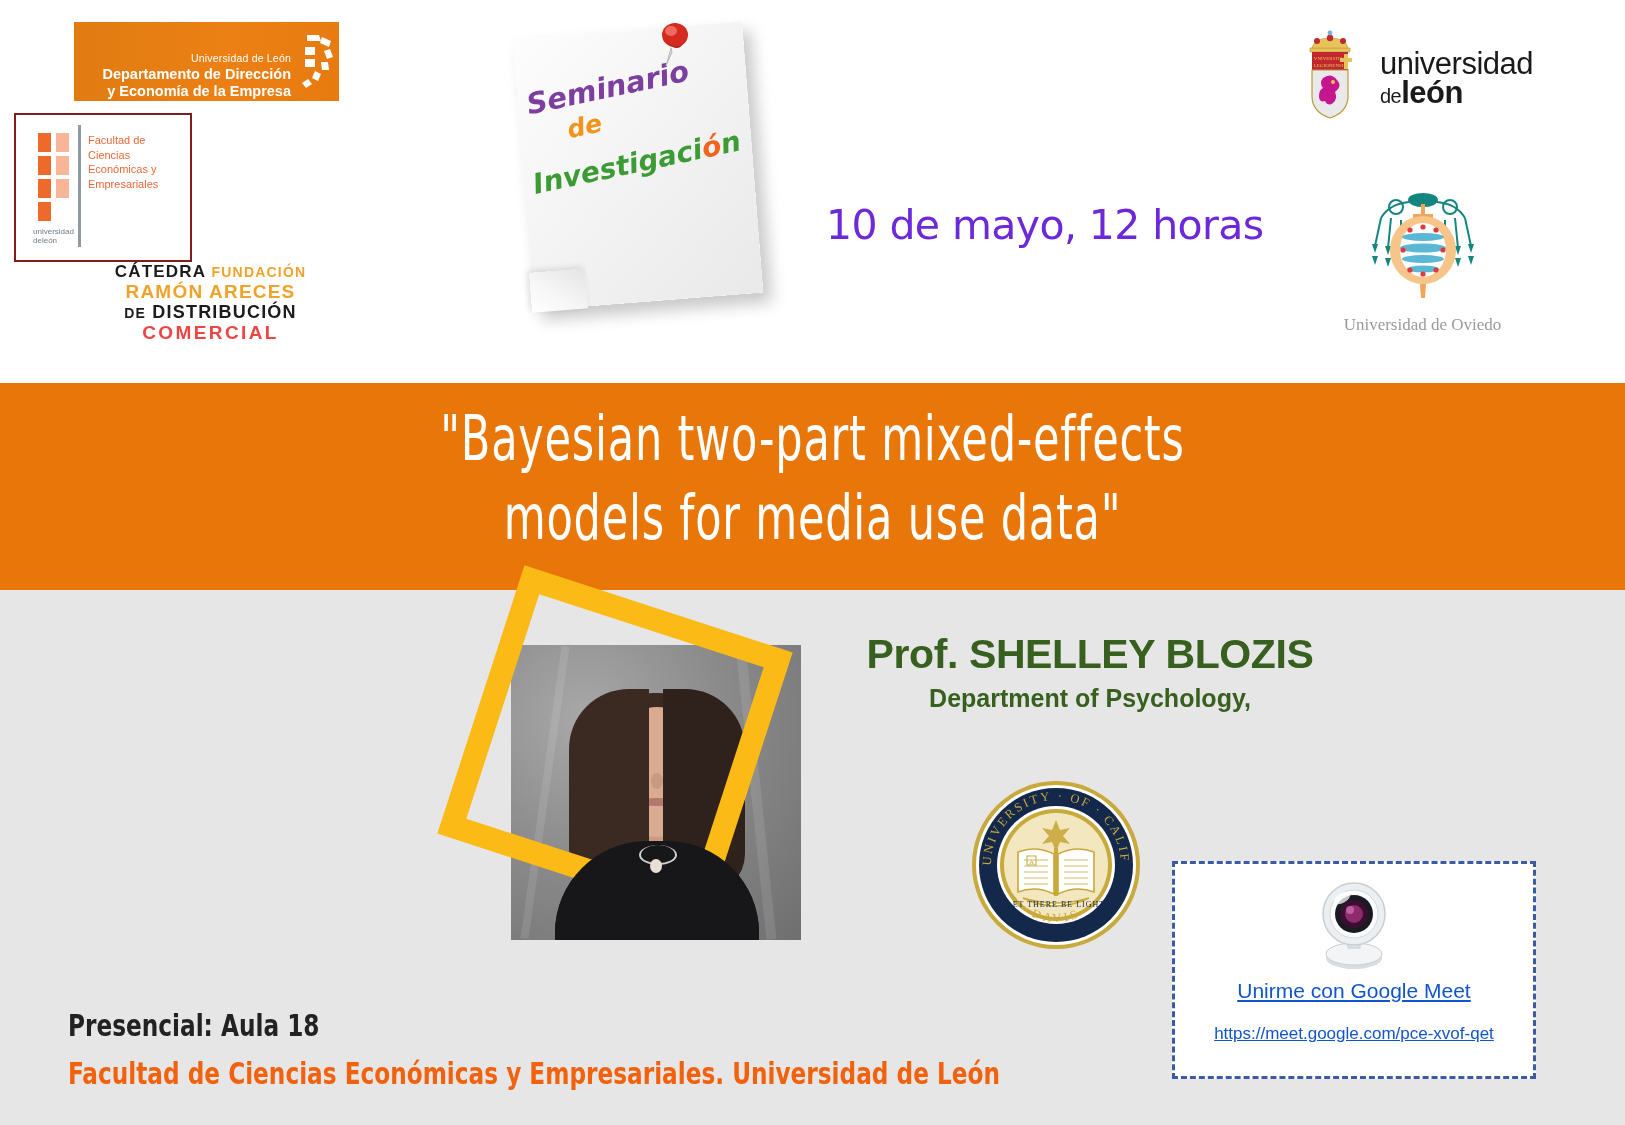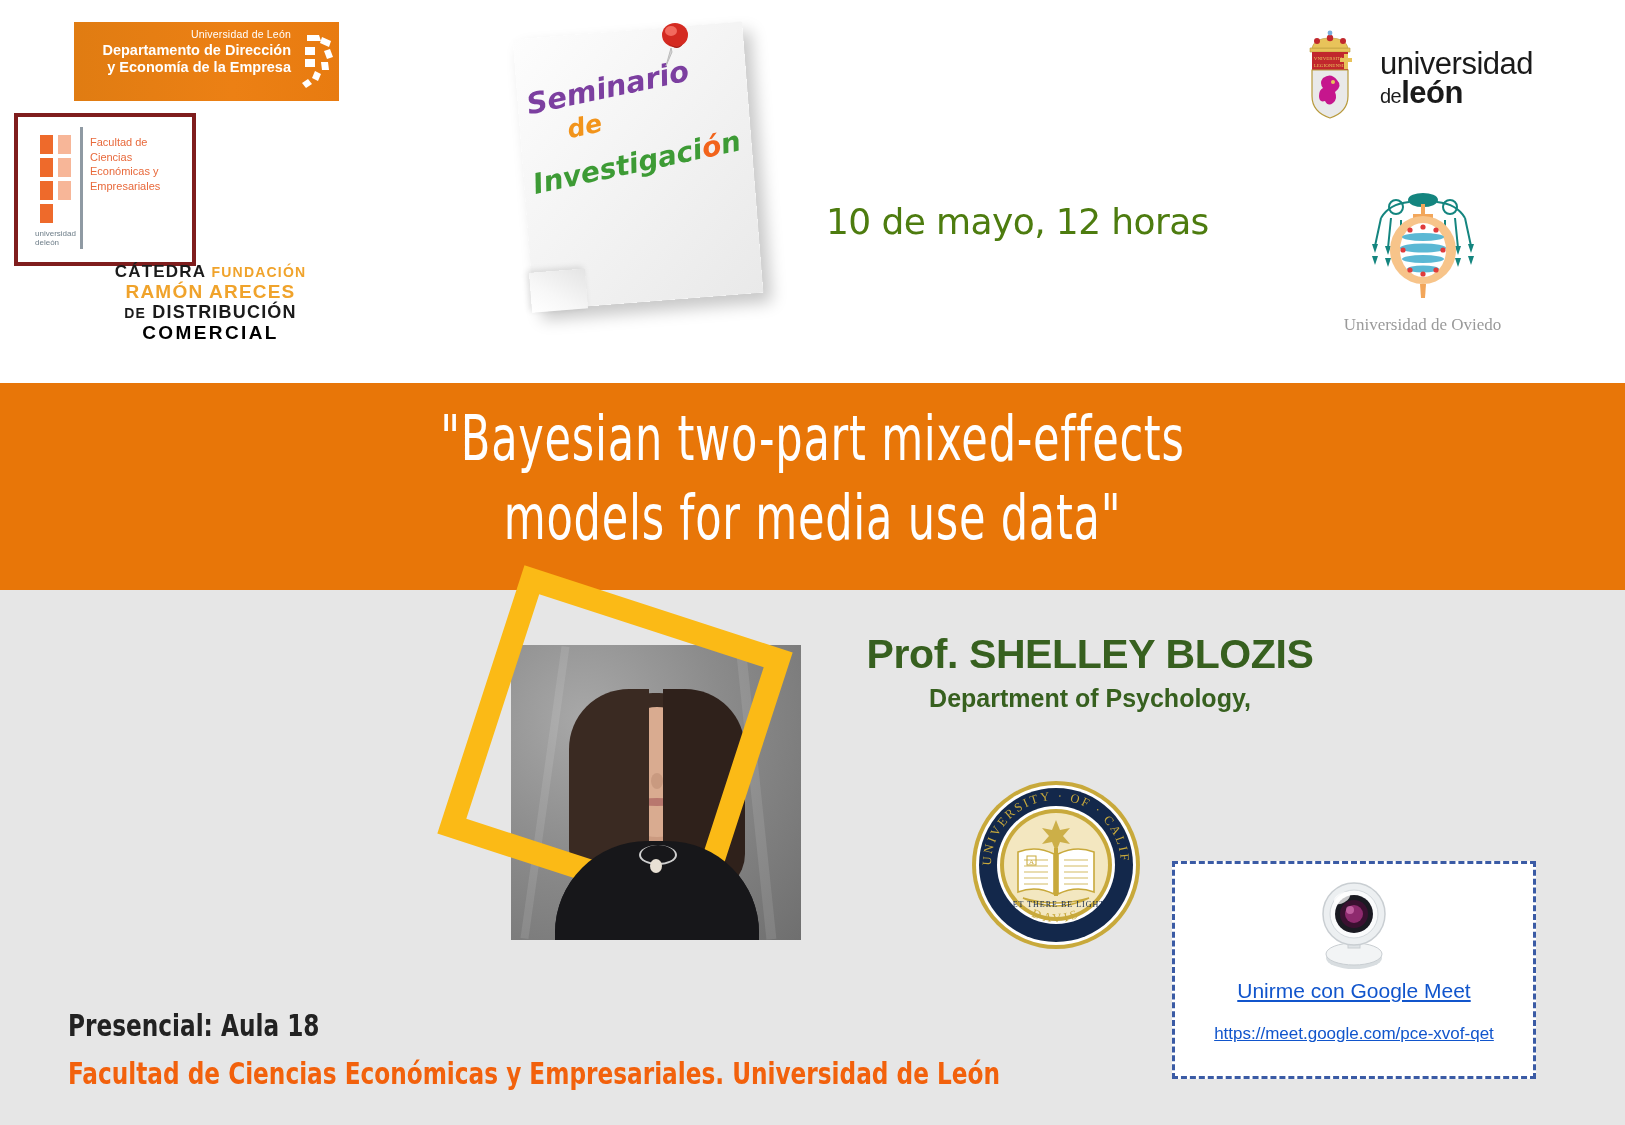--- a/index.html
+++ b/index.html
@@ -15,48 +15,48 @@
   
   .topband{position:absolute;left:0;top:0;width:1625px;height:383px;background:#fff;}
 
   
   .dep-logo{
     position:absolute;left:74px;top:22px;width:265px;height:79px;
     background:#E87D16;
     background:linear-gradient(90deg,#e07c12 0%,#ec8014 60%,#e87b10 100%);
   }
   .dep-logo .dl-txt{position:absolute;right:48px;top:6px;text-align:right;color:#fff;line-height:1.16;}
-  .dep-logo .dl1{font-size:10.5px;font-weight:400;letter-spacing:.2px;}
+  .dep-logo .dl1{font-size:10.5px;font-weight:400;letter-spacing:.2px;margin-top:24px;}
   .dep-logo .dl2{font-size:14.5px;font-weight:700;margin-top:2px;}
   .dep-logo .dl3{font-size:14.5px;font-weight:700;}
   .dep-logo .dl-mark{position:absolute;right:6px;top:11px;width:42px;height:56px;}
 
   
-  .fac-logo{position:absolute;left:14px;top:113px;width:174px;height:145px;background:#fff;border:4px solid #7f1d1d;}
+  .fac-logo{position:absolute;left:14px;top:113px;width:174px;height:145px;background:#fff;border:2px solid #7f1d1d;}
   .fac-bars{position:absolute;left:22px;top:18px;width:34px;height:88px;}
   .fac-bars i{position:absolute;display:block;}
   .fac-divider{position:absolute;left:62px;top:10px;width:3px;height:122px;background:#8f9aa3;}
   .fac-txt{position:absolute;left:72px;top:18px;font-size:11px;line-height:1.32;color:#E8693B;}
   .fac-ul{position:absolute;left:17px;bottom:14px;font-size:8px;color:#6d7d88;line-height:1.1;}
 
   
   .dieem{position:absolute;left:228px;top:128px;width:180px;height:128px;}
   .dieem .big{font-size:60px;font-weight:700;color:#F0524D;line-height:.9;letter-spacing:-2px;font-family:"DejaVu Sans",sans-serif;}
   .dieem .sub{font-size:11.5px;color:#F0524D;line-height:1.35;margin-top:8px;text-align:center;}
 
   
   .catedra{position:absolute;left:108px;top:263px;width:205px;text-align:center;line-height:1.05;}
   .catedra div{white-space:nowrap;}
   .cat-r1{font-size:17px;font-weight:700;letter-spacing:1.2px;}
   .cat-r1 .k{color:#1b1b1b;}
   .cat-r1 .o{color:#F0A32B;font-size:14px;}
   .cat-r2{font-size:19px;font-weight:700;letter-spacing:1.2px;color:#F0A32B;margin-top:1px;}
   .cat-r3{font-size:18px;font-weight:700;letter-spacing:1.2px;color:#1b1b1b;margin-top:1px;}
   .cat-r3 .sm{font-size:14px;}
-  .cat-r4{font-size:19px;font-weight:700;letter-spacing:2.4px;color:#000000;margin-top:1px;}
+  .cat-r4{font-size:19px;font-weight:700;letter-spacing:2.4px;color:#ef4444;margin-top:1px;}
 
   
   .note-wrap{position:absolute;left:505px;top:12px;width:300px;height:330px;}
   .note{
     position:absolute;left:18px;top:18px;width:230px;height:272px;
     background:linear-gradient(135deg,#fdfdfd 0%,#f4f4f4 45%,#e9e9e9 100%);
     transform:rotate(-4.5deg);
     box-shadow:8px 10px 16px rgba(0,0,0,.22);
   }
   .note::after{
@@ -69,21 +69,21 @@
   .nt1{font-size:29px;color:#7C3FA0;margin-left:22px;transform:rotate(-9deg);display:inline-block;}
   .nt2{font-size:25px;color:#F2941B;margin-left:62px;margin-top:6px;transform:rotate(-9deg);display:inline-block;}
   .nt3{font-size:28px;color:#3D9B35;margin-left:24px;margin-top:8px;transform:rotate(-9deg);display:inline-block;}
   .nt3 .ac{color:#F2641B;}
   .pin{position:absolute;left:152px;top:6px;width:36px;height:52px;}
 
   
   .datetxt{
     position:absolute;left:826px;top:201px;
     font-family:"DejaVu Sans",sans-serif;
-    font-size:36px;color:#4d7c0f;letter-spacing:-.6px;white-space:nowrap;
+    font-size:41px;color:#6d28d9;letter-spacing:-.6px;white-space:nowrap;
   }
 
   
   .ule{position:absolute;left:1288px;top:30px;width:250px;height:95px;}
   .ule-shield{position:absolute;left:0;top:0;width:84px;height:95px;}
   .ule-name{position:absolute;left:92px;top:20px;line-height:.92;}
   .ule-name .l1{font-size:31px;font-weight:400;color:#1a1a1a;letter-spacing:-.5px;}
   .ule-name .l2{font-size:31px;font-weight:700;color:#1a1a1a;letter-spacing:-.5px;}
   .ule-name .l2 .de{font-size:20px;font-weight:400;}
 

